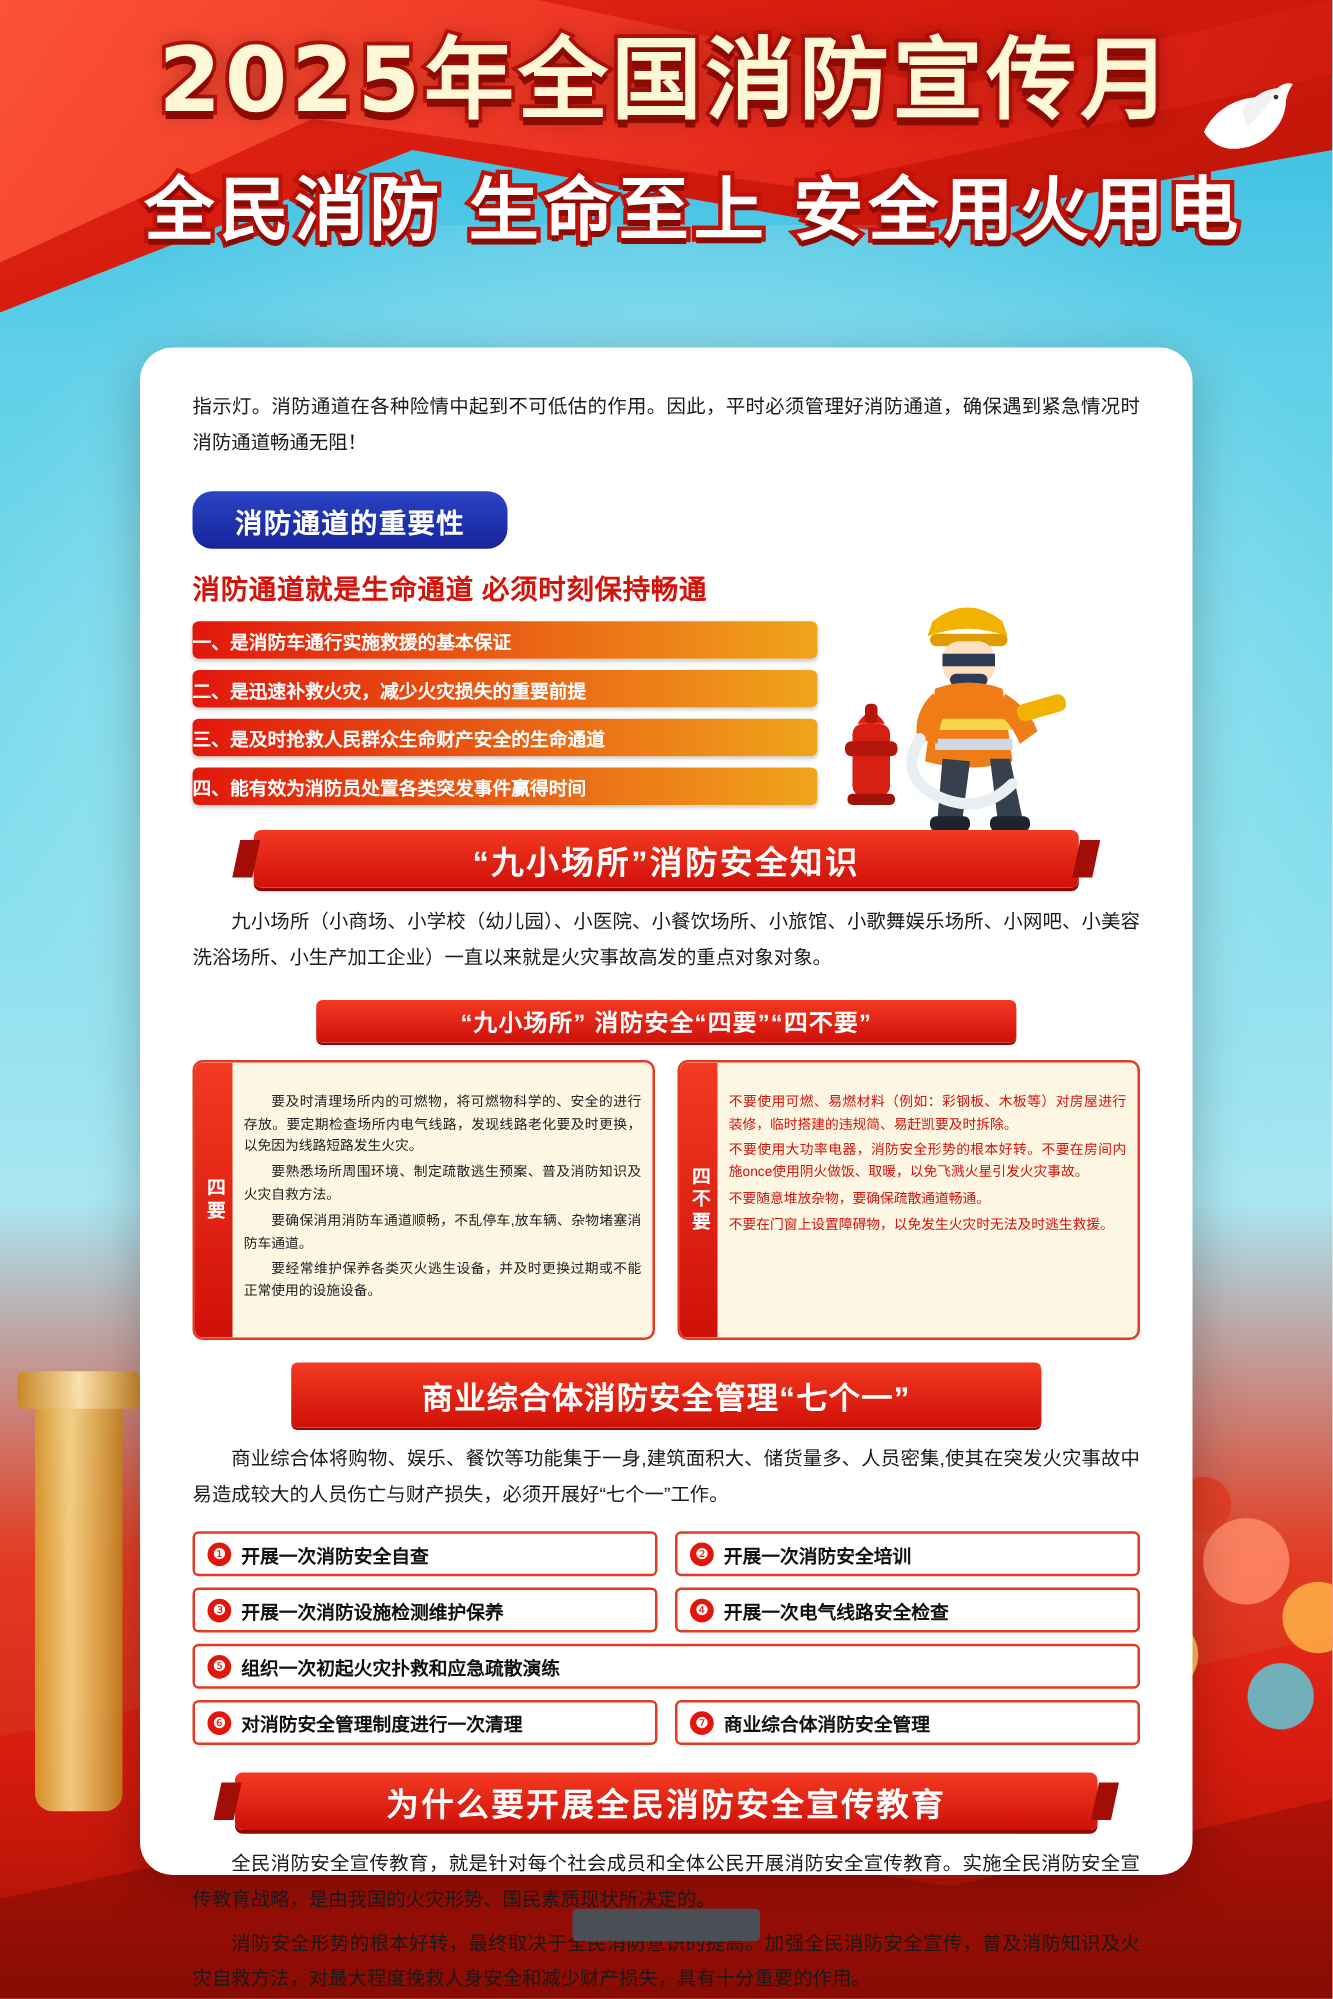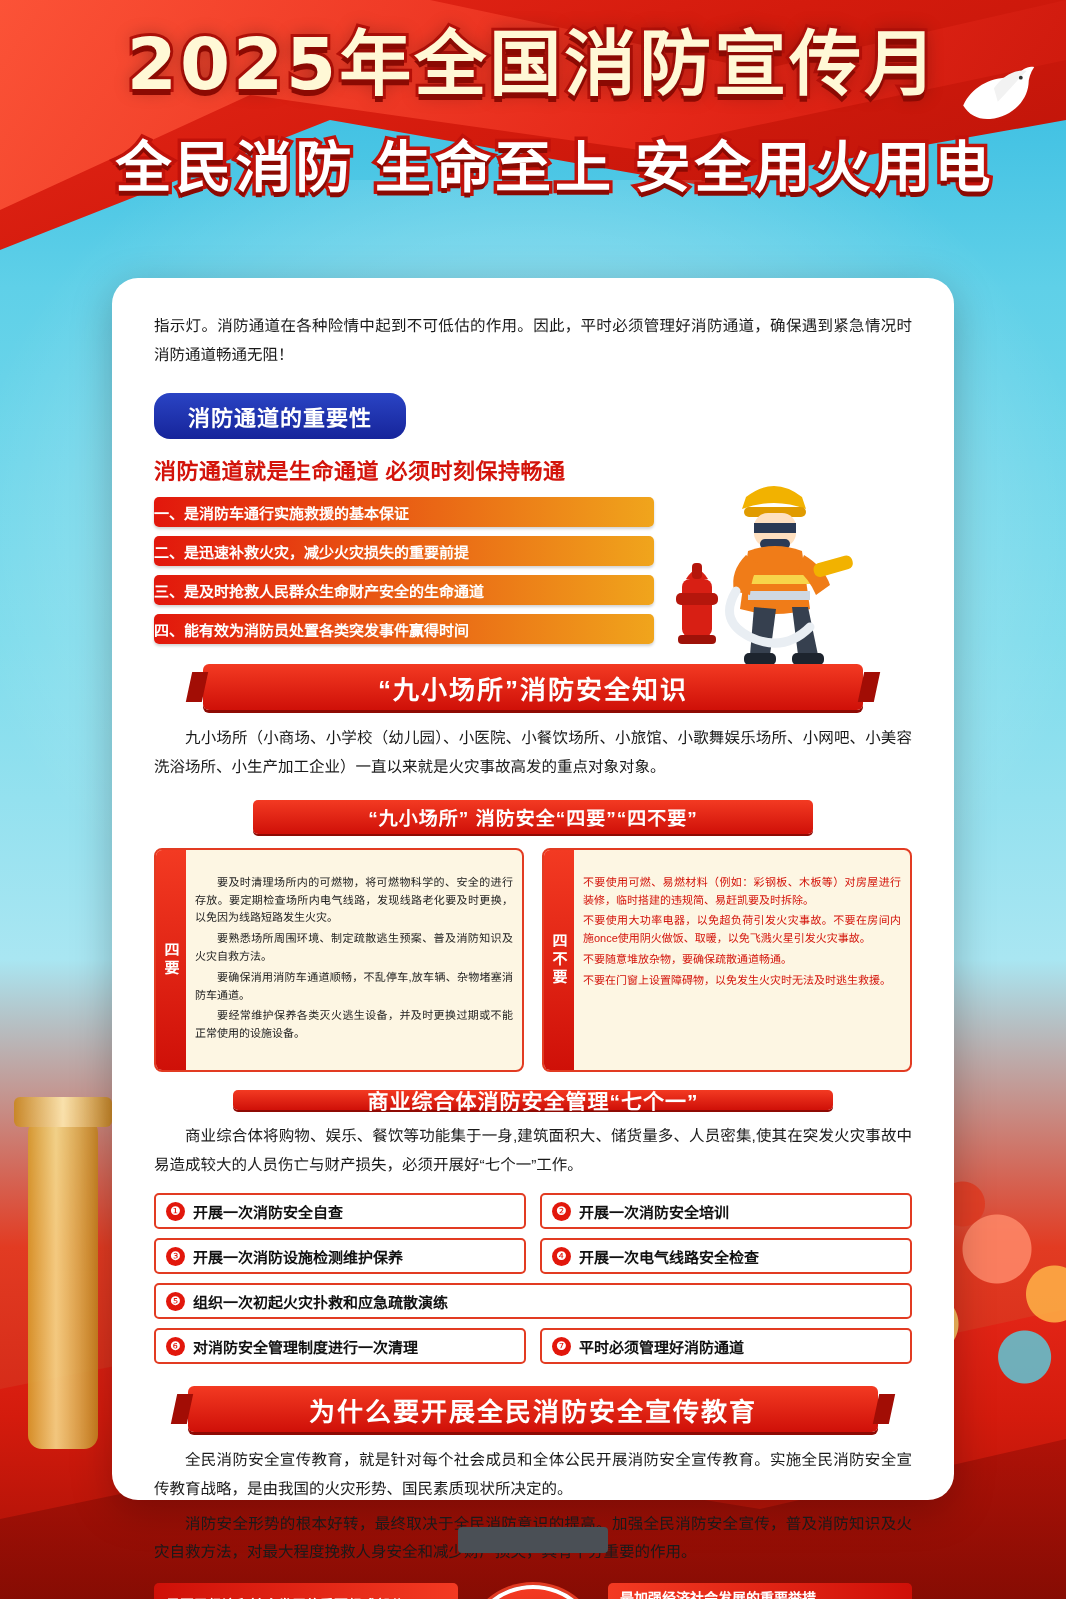--- a/index.html
+++ b/index.html
@@ -282,30 +282,30 @@
             <p>要及时清理场所内的可燃物，将可燃物科学的、安全的进行存放。要定期检查场所内电气线路，发现线路老化要及时更换，以免因为线路短路发生火灾。</p>
             <p>要熟悉场所周围环境、制定疏散逃生预案、普及消防知识及火灾自救方法。</p>
             <p>要确保消用消防车通道顺畅，不乱停车,放车辆、杂物堵塞消防车通道。</p>
             <p>要经常维护保养各类灭火逃生设备，并及时更换过期或不能正常使用的设施设备。</p>
           </div>
         </div>
         <div class="box">
           <div class="box-tab">四不要</div>
           <div class="box-body red">
             <p>不要使用可燃、易燃材料（例如：彩钢板、木板等）对房屋进行装修，临时搭建的违规简、易赶凯要及时拆除。</p>
-            <p>不要使用大功率电器，以免超负荷引发火灾事故。不要在房间内施once使用阴火做饭、取暖，以免飞溅火星引发火灾事故。</p>
+            <p>不要使用大功率电器，消防安全形势的根本好转。不要在房间内施once使用阴火做饭、取暖，以免飞溅火星引发火灾事故。</p>
             <p>不要随意堆放杂物，要确保疏散通道畅通。</p>
             <p>不要在门窗上设置障碍物，以免发生火灾时无法及时逃生救援。</p>
           </div>
         </div>
       </div>
     </div>
 
     <div>
-      <div class="banner-sm" style="width:600px;height:20px;font-size:21px;">商业综合体消防安全管理“七个一”</div>
+      <div class="banner-sm" style="width:600px;height:52px;font-size:25px;">商业综合体消防安全管理“七个一”</div>
       <p class="para indent" style="margin-top:12px;">商业综合体将购物、娱乐、餐饮等功能集于一身,建筑面积大、储货量多、人员密集,使其在突发火灾事故中易造成较大的人员伤亡与财产损失，必须开展好“七个一”工作。</p>
 
       <div class="seven">
         <div class="seven-row">
           <div class="item">
             <span class="num">❶</span>
             <span class="item-label">开展一次消防安全自查</span>
           </div>
           <div class="item">
             <span class="num">❷</span>
@@ -328,21 +328,21 @@
             <span class="item-label">组织一次初起火灾扑救和应急疏散演练</span>
           </div>
         </div>
         <div class="seven-row">
           <div class="item">
             <span class="num">❻</span>
             <span class="item-label">对消防安全管理制度进行一次清理</span>
           </div>
           <div class="item">
             <span class="num">❼</span>
-            <span class="item-label">平时必须管理好消防通道</span>
+            <span class="item-label">商业综合体消防安全管理</span>
           </div>
         </div>
       </div>
     </div>
 
     <div>
       <div class="banner" style="width:690px;margin-top:22px;">为什么要开展全民消防安全宣传教育</div>
       <p class="para indent" style="margin-top:14px;">全民消防安全宣传教育，就是针对每个社会成员和全体公民开展消防安全宣传教育。实施全民消防安全宣传教育战略，是由我国的火灾形势、国民素质现状所决定的。</p>
       <p class="para indent">消防安全形势的根本好转，最终取决于全民消防意识的提高。加强全民消防安全宣传，普及消防知识及火灾自救方法，对最大程度挽救人身安全和减少财产损失，具有十分重要的作用。</p>
 

